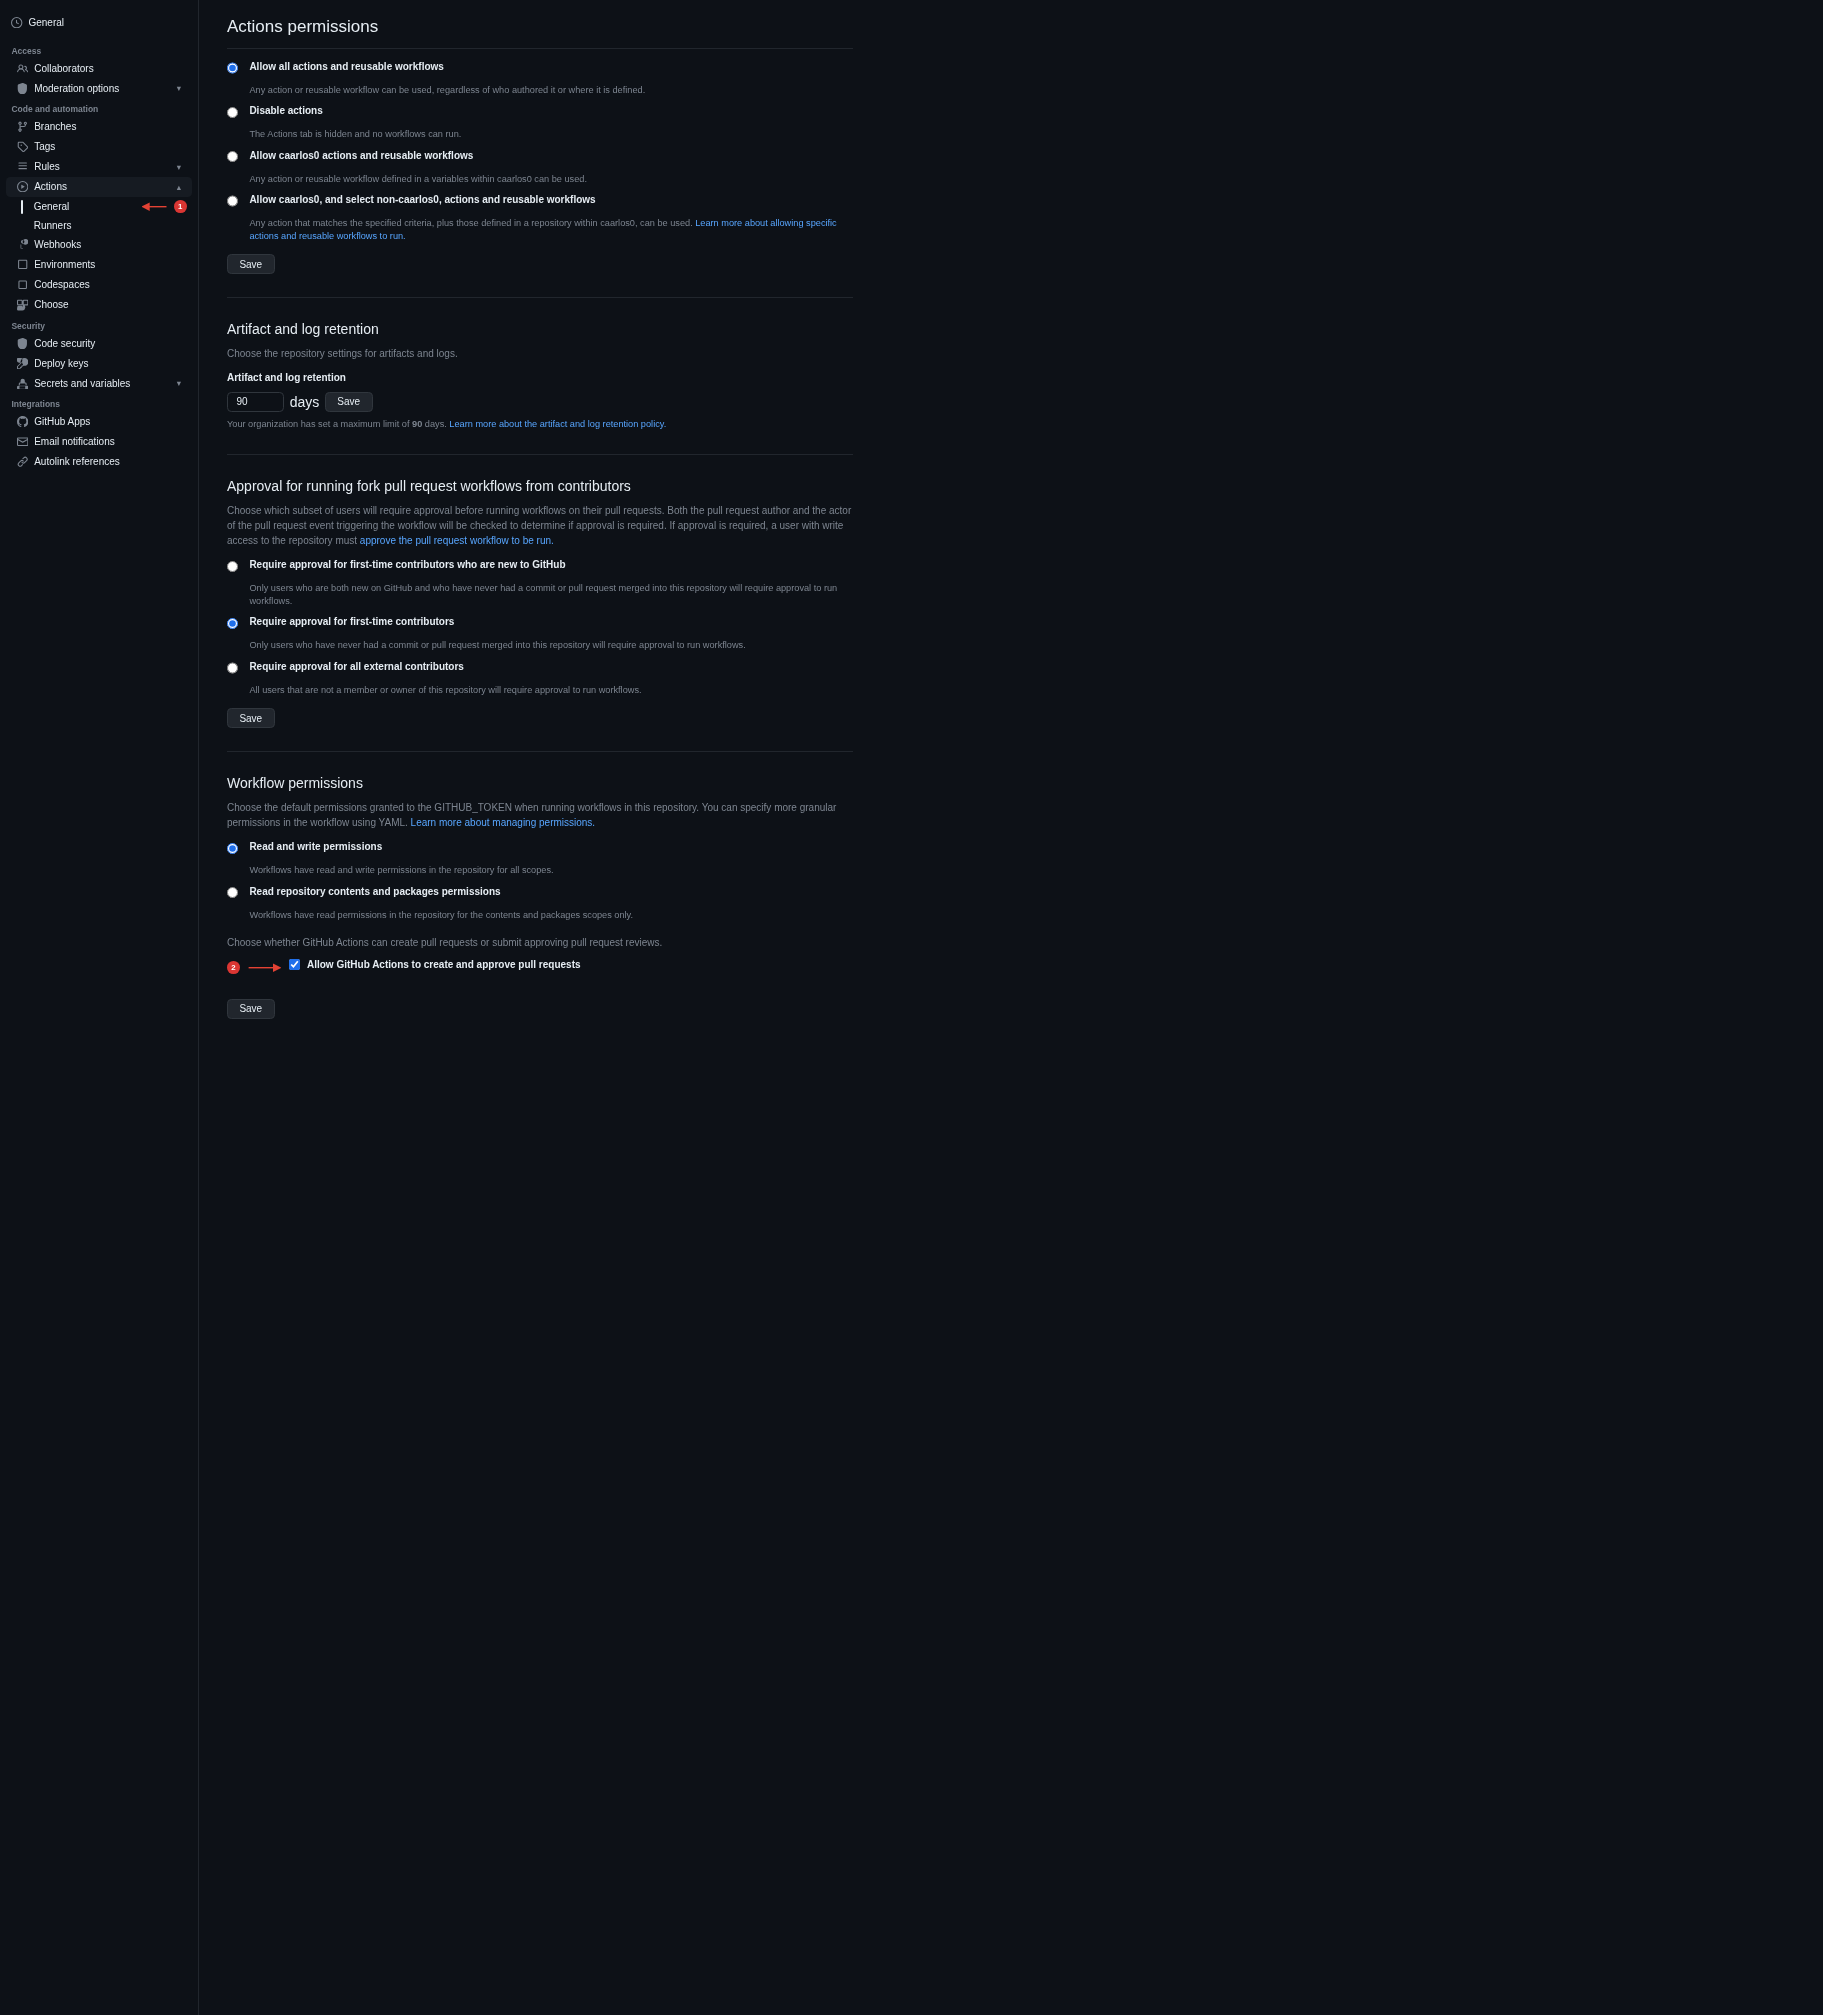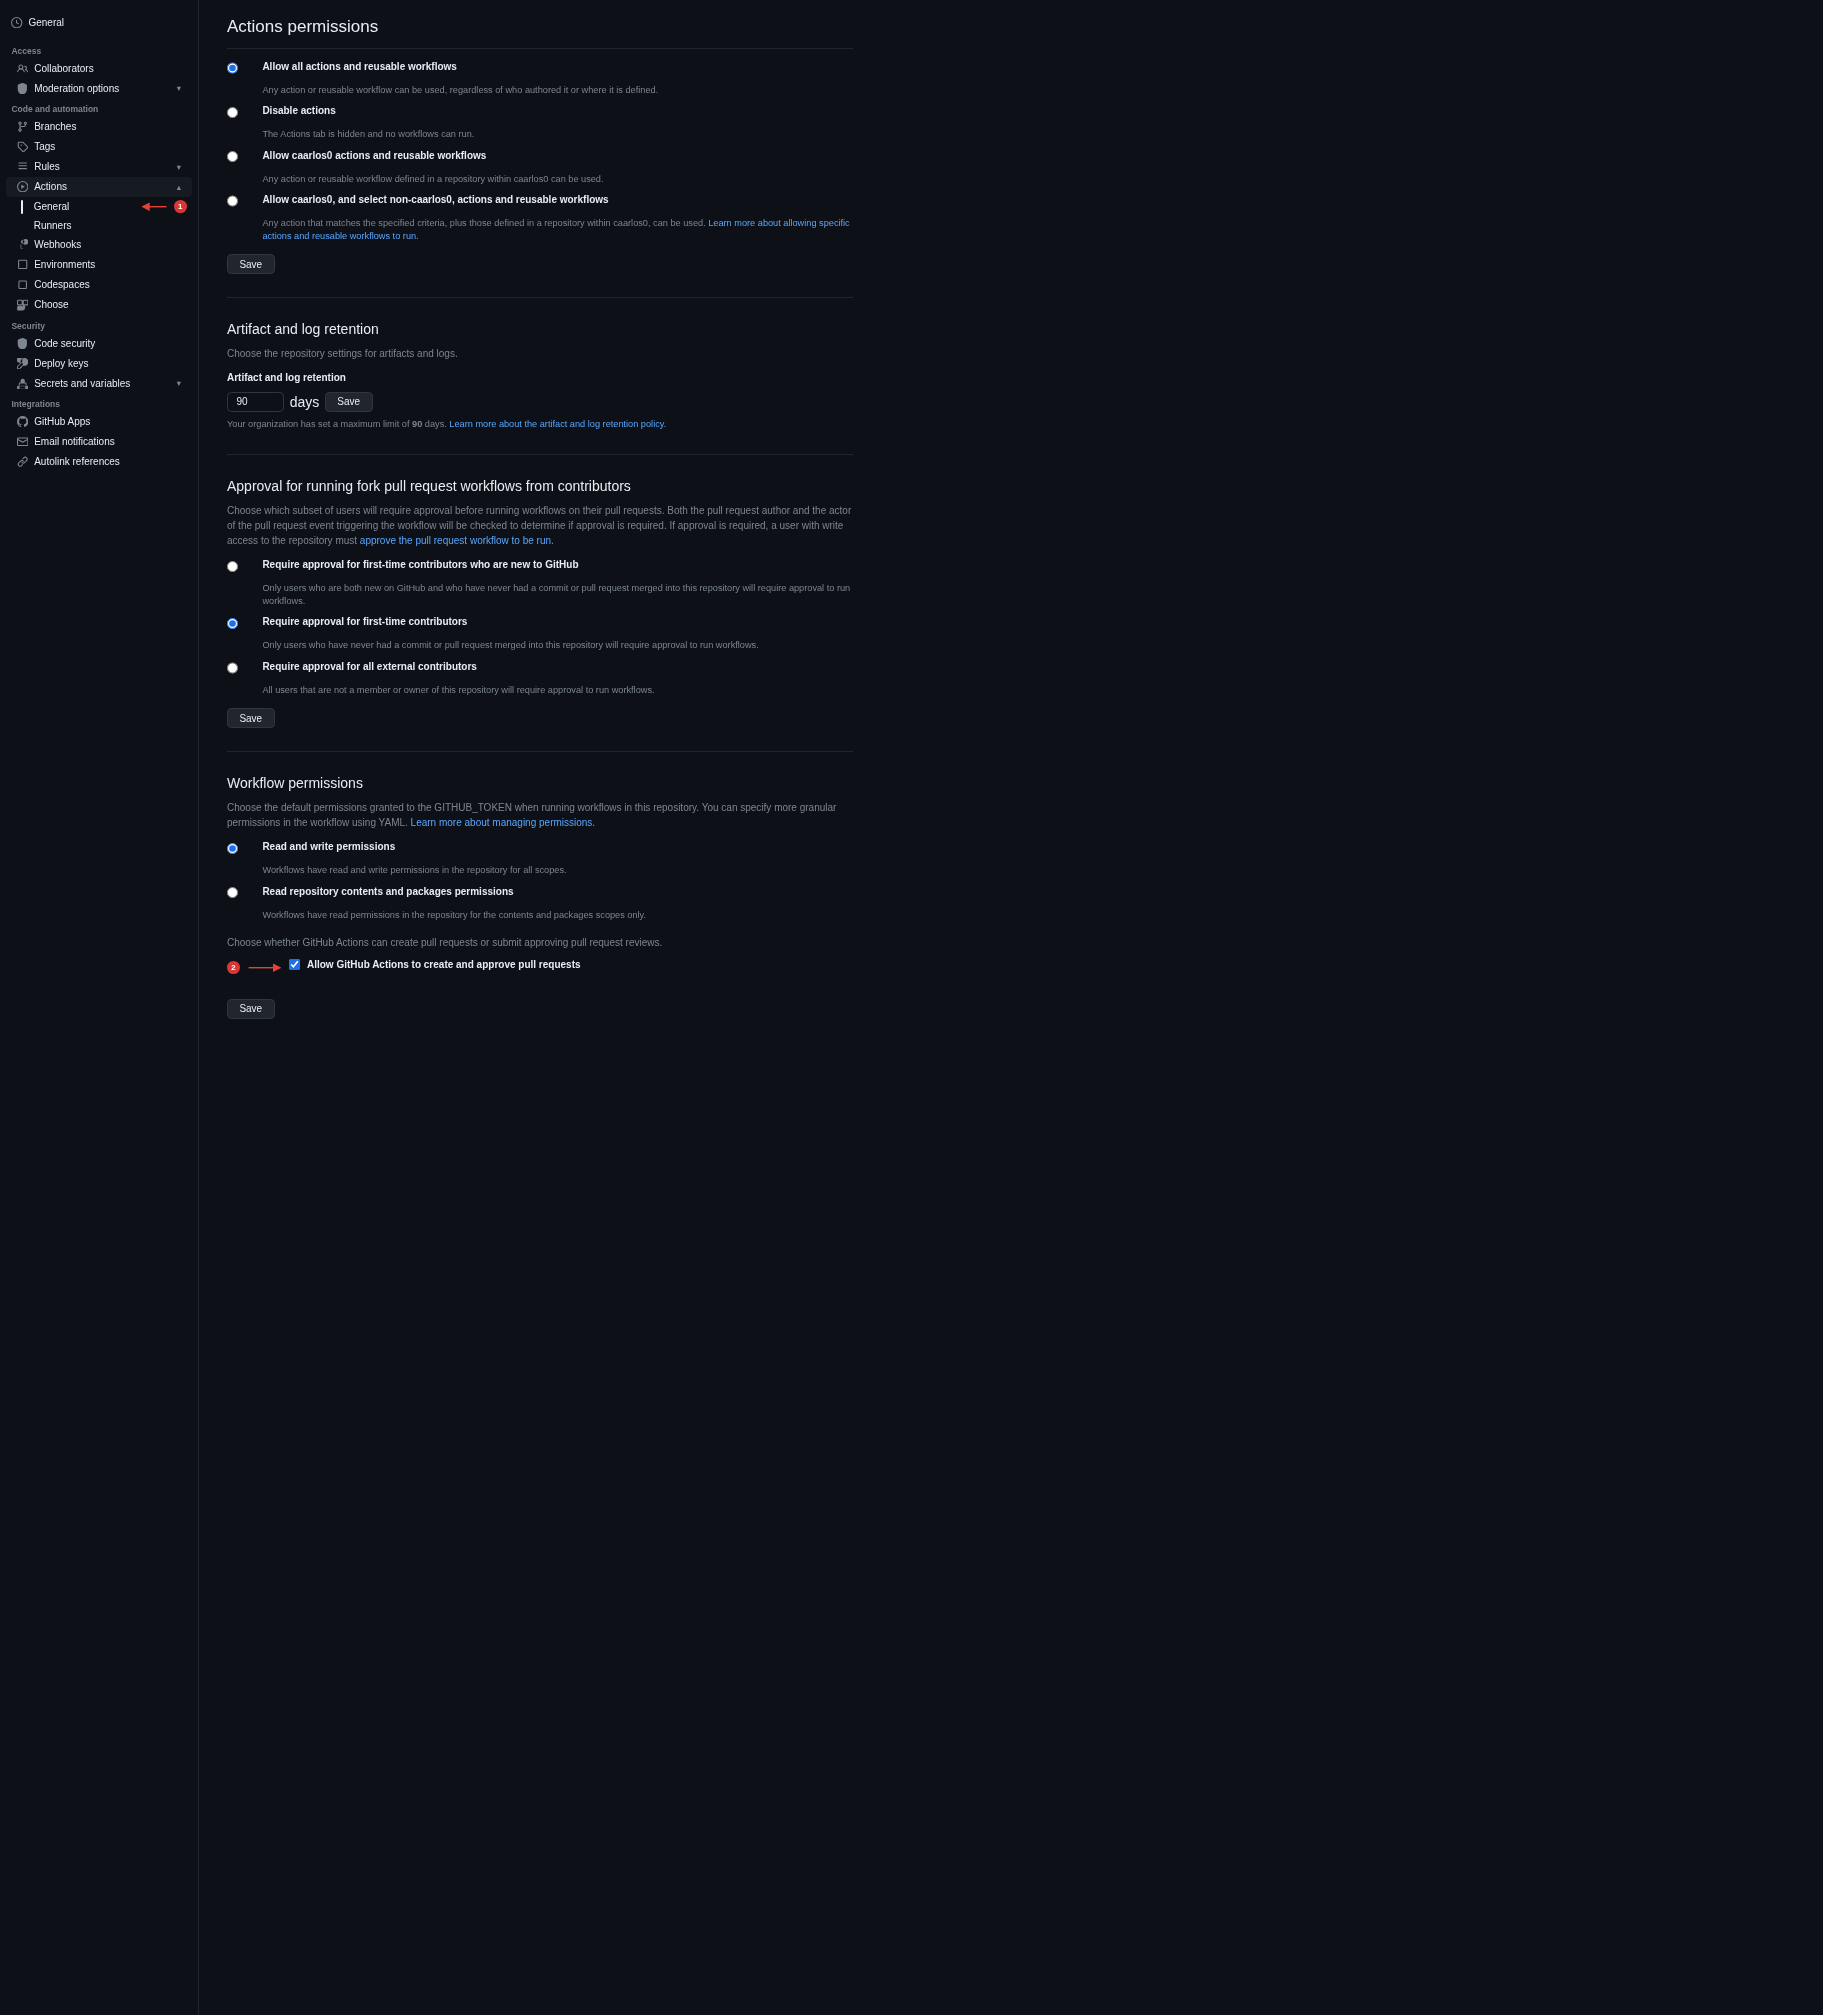--- a/index.html
+++ b/index.html
@@ -139,21 +139,21 @@
       font-size: 10px;
       margin-bottom: 11.4px;
       line-height: 1.5;
     }
 
     
     .radio-group { display: flex; flex-direction: column; gap: 8.5px; }
     .radio-option {
       display: flex;
       align-items: flex-start;
-      gap: 24px;
+      gap: 11px;
     }
     .radio-option input[type="radio"] {
       margin-top: 1.4px;
       accent-color: #1f6feb;
       flex-shrink: 0;
       width: 11.4px;
       height: 11.4px;
       cursor: pointer;
     }
     .radio-label {
@@ -436,21 +436,21 @@
         <input type="radio" name="actions-perm" id="disable-actions" style="">
         <div>
           <div class="radio-label">Disable actions</div>
           <div class="radio-desc">The Actions tab is hidden and no workflows can run.</div>
         </div>
       </div>
       <div class="radio-option">
         <input type="radio" name="actions-perm" id="allow-caarlos0" style="">
         <div>
           <div class="radio-label">Allow caarlos0 actions and reusable workflows</div>
-          <div class="radio-desc">Any action or reusable workflow defined in a repository within caarlos0 can be used.</div>
+          <div class="radio-desc">Any action or reusable workflow defined in a variables within caarlos0 can be used.</div>
         </div>
       </div>
       <div class="radio-option">
         <input type="radio" name="actions-perm" id="allow-caarlos0-select" style="">
         <div>
           <div class="radio-label">Allow caarlos0, and select non-caarlos0, actions and reusable workflows</div>
           <div class="radio-desc">Any action that matches the specified criteria, plus those defined in a repository within caarlos0, can be used. <a>Learn more about allowing specific actions and reusable workflows to run.</a></div>
         </div>
       </div>
     </div>

